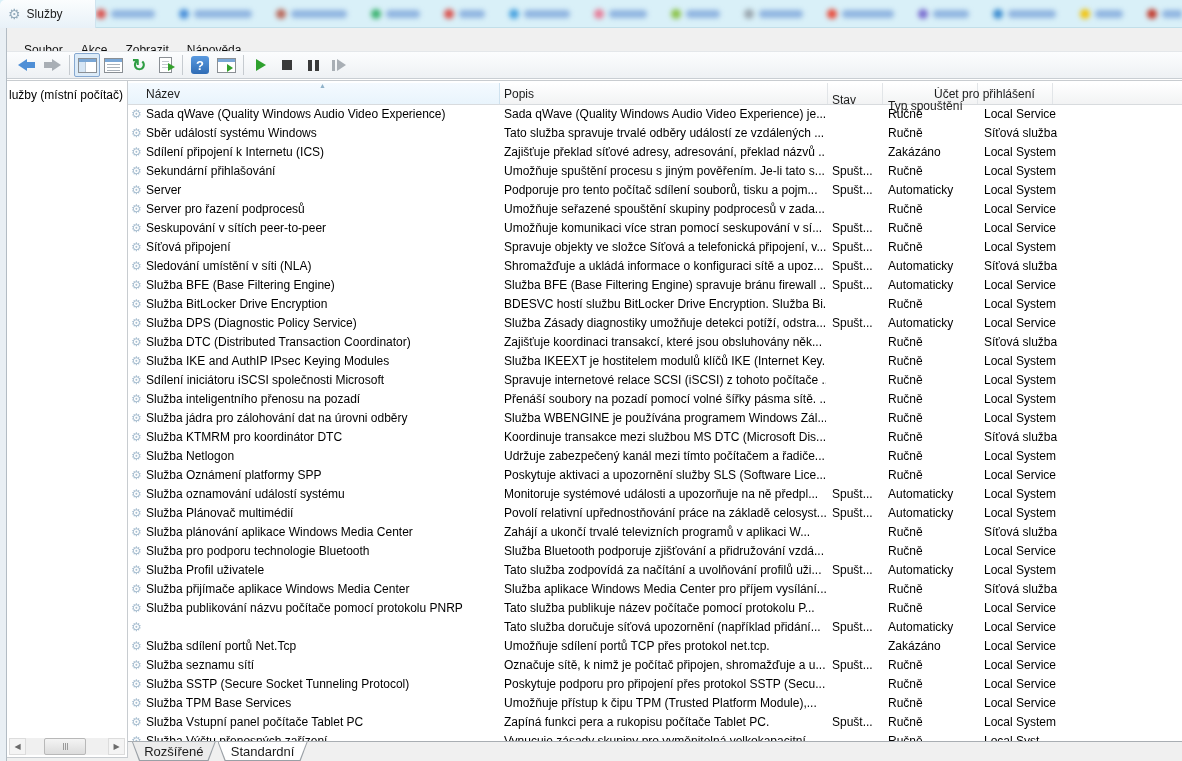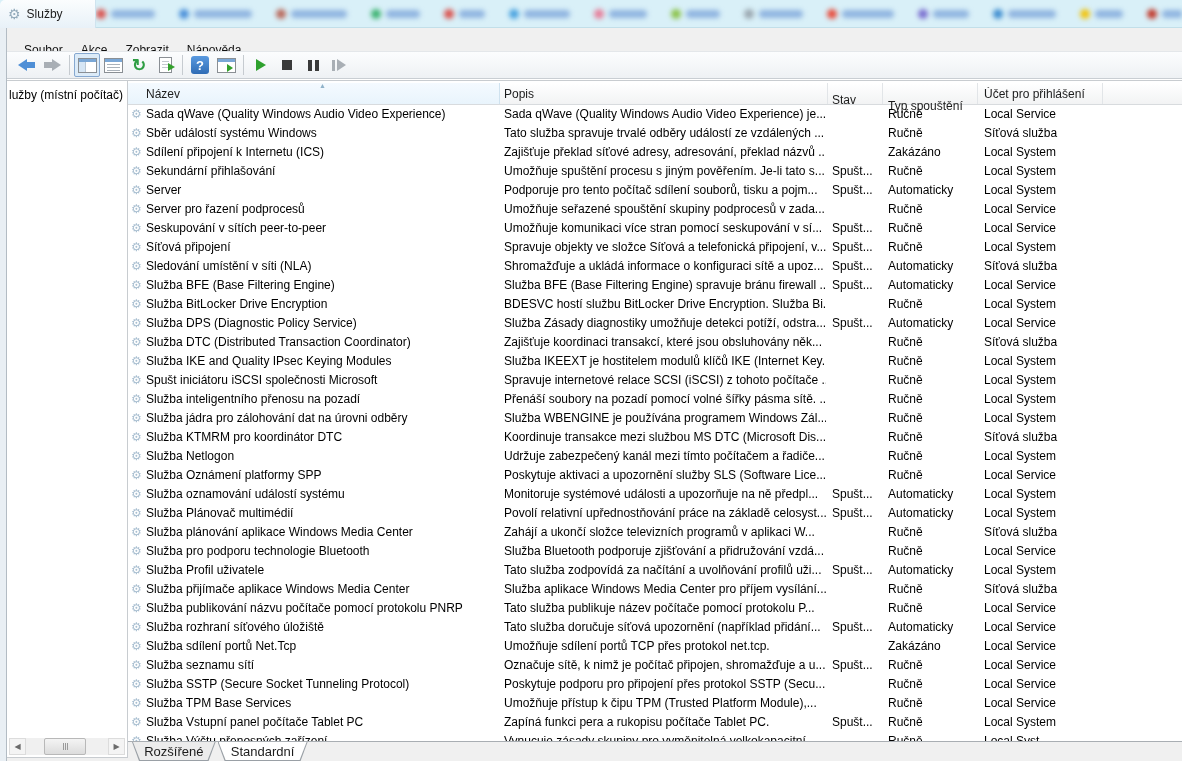--- a/index.html
+++ b/index.html
@@ -73,21 +73,21 @@
   .lv-header { position:absolute; left:0; top:2px; width:1054px; height:22px; background:linear-gradient(#ffffff,#f2f3f4); border-bottom:1px solid #d8dbde; }
   .hcell { position:absolute; top:0; height:21px; border-right:1px solid #e2e5e8; display:flex; align-items:center; color:#1c1c1c; }
   .hcell span { padding-left:0; white-space:nowrap; overflow:hidden; }
   .hcell.sorted { background:linear-gradient(#f4faff,#e9f4fc); border-right:1px solid #cfe2ef; }
   .sort-arrow { position:absolute; left:50%; top:-1px; transform:translateX(-50%); font-size:7px; color:#8fb2c9; line-height:8px; }
 
   .c-name { left:0; width:372px; } .c-name span { padding-left:18px; }
   .c-desc { left:372px; width:328px; } .c-desc span { padding-left:4px; }
   .c-stav { left:700px; width:55px; } .c-stav span { padding-left:4px;margin-top:12px; }
   .c-typ  { left:755px; width:95px; } .c-typ span { padding-left:5px;margin-top:24px; }
-  .c-ucet { left:850px; width:125px; } .c-ucet span { padding-left:6px; }
+  .c-ucet { left:800px; width:125px; } .c-ucet span { padding-left:6px; }
   .c-fill { left:975px; width:79px; border-right:none; }
 
   .lv-rows { position:absolute; left:0; top:24px; width:1054px; height:637px; overflow:hidden; }
   .lv-row { position:relative; width:1054px; height:19px; }
   .cell { position:absolute; top:0; height:19px; line-height:19px; white-space:nowrap; overflow:hidden; }
   .cell.name { left:0; width:370px; padding-left:18px; }
   .cell.desc { left:372px; width:326px; padding-left:4px; }
   .cell.stav { left:700px; width:53px; padding-left:4px; }
   .cell.typ  { left:755px; width:93px; padding-left:5px; }
   .cell.ucet { left:850px; width:123px; padding-left:6px; }
@@ -370,29 +370,29 @@
       <div class="lv-row">
         <span class="row-gear">⚙</span>
         <span class="cell name">Služba DTC (Distributed Transaction Coordinator)</span>
         <span class="cell desc">Zajišťuje koordinaci transakcí, které jsou obsluhovány něk...</span>
         <span class="cell stav"></span>
         <span class="cell typ">Ručně</span>
         <span class="cell ucet">Síťová služba</span>
       </div>
       <div class="lv-row">
         <span class="row-gear">⚙</span>
-        <span class="cell name">Služba IKE and Quality IPsec Keying Modules</span>
+        <span class="cell name">Služba IKE and AuthIP IPsec Keying Modules</span>
         <span class="cell desc">Služba IKEEXT je hostitelem modulů klíčů IKE (Internet Key...</span>
         <span class="cell stav"></span>
         <span class="cell typ">Ručně</span>
         <span class="cell ucet">Local System</span>
       </div>
       <div class="lv-row">
         <span class="row-gear">⚙</span>
-        <span class="cell name">Spušt iniciátoru iSCSI společnosti Microsoft</span>
+        <span class="cell name">Sdílení iniciátoru iSCSI společnosti Microsoft</span>
         <span class="cell desc">Spravuje internetové relace SCSI (iSCSI) z tohoto počítače ...</span>
         <span class="cell stav"></span>
         <span class="cell typ">Ručně</span>
         <span class="cell ucet">Local System</span>
       </div>
       <div class="lv-row">
         <span class="row-gear">⚙</span>
         <span class="cell name">Služba inteligentního přenosu na pozadí</span>
         <span class="cell desc">Přenáší soubory na pozadí pomocí volné šířky pásma sítě. ...</span>
         <span class="cell stav"></span>
@@ -443,21 +443,21 @@
         <span class="row-gear">⚙</span>
         <span class="cell name">Služba Plánovač multimédií</span>
         <span class="cell desc">Povolí relativní upřednostňování práce na základě celosyst...</span>
         <span class="cell stav">Spušt...</span>
         <span class="cell typ">Automaticky</span>
         <span class="cell ucet">Local System</span>
       </div>
       <div class="lv-row">
         <span class="row-gear">⚙</span>
         <span class="cell name">Služba plánování aplikace Windows Media Center</span>
-        <span class="cell desc">Zahájí a ukončí složce televizních programů v aplikaci W...</span>
+        <span class="cell desc">Zahájí a ukončí trvalé televizních programů v aplikaci W...</span>
         <span class="cell stav"></span>
         <span class="cell typ">Ručně</span>
         <span class="cell ucet">Síťová služba</span>
       </div>
       <div class="lv-row">
         <span class="row-gear">⚙</span>
         <span class="cell name">Služba pro podporu technologie Bluetooth</span>
         <span class="cell desc">Služba Bluetooth podporuje zjišťování a přidružování vzdá...</span>
         <span class="cell stav"></span>
         <span class="cell typ">Ručně</span>
@@ -482,21 +482,20 @@
       <div class="lv-row">
         <span class="row-gear">⚙</span>
         <span class="cell name">Služba publikování názvu počítače pomocí protokolu PNRP</span>
         <span class="cell desc">Tato služba publikuje název počítače pomocí protokolu P...</span>
         <span class="cell stav"></span>
         <span class="cell typ">Ručně</span>
         <span class="cell ucet">Local Service</span>
       </div>
       <div class="lv-row">
         <span class="row-gear">⚙</span>
-        <span class="cell name">Služba rozhraní síťového úložiště</span>
         <span class="cell desc">Tato služba doručuje síťová upozornění (například přidání...</span>
         <span class="cell stav">Spušt...</span>
         <span class="cell typ">Automaticky</span>
         <span class="cell ucet">Local Service</span>
       </div>
       <div class="lv-row">
         <span class="row-gear">⚙</span>
         <span class="cell name">Služba sdílení portů Net.Tcp</span>
         <span class="cell desc">Umožňuje sdílení portů TCP přes protokol net.tcp.</span>
         <span class="cell stav"></span>

